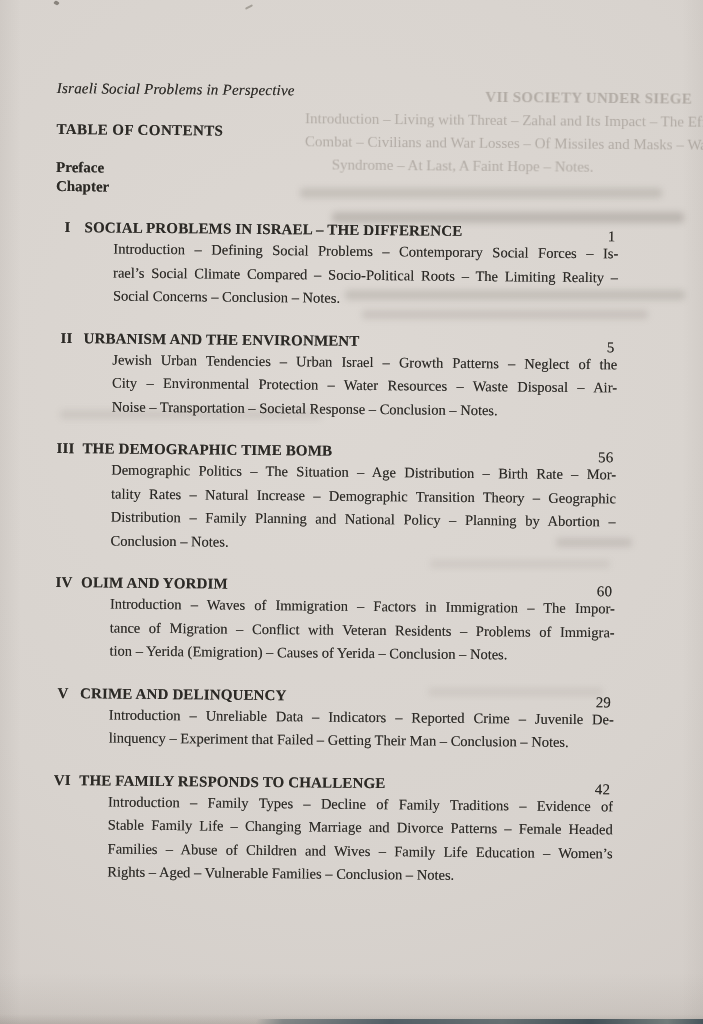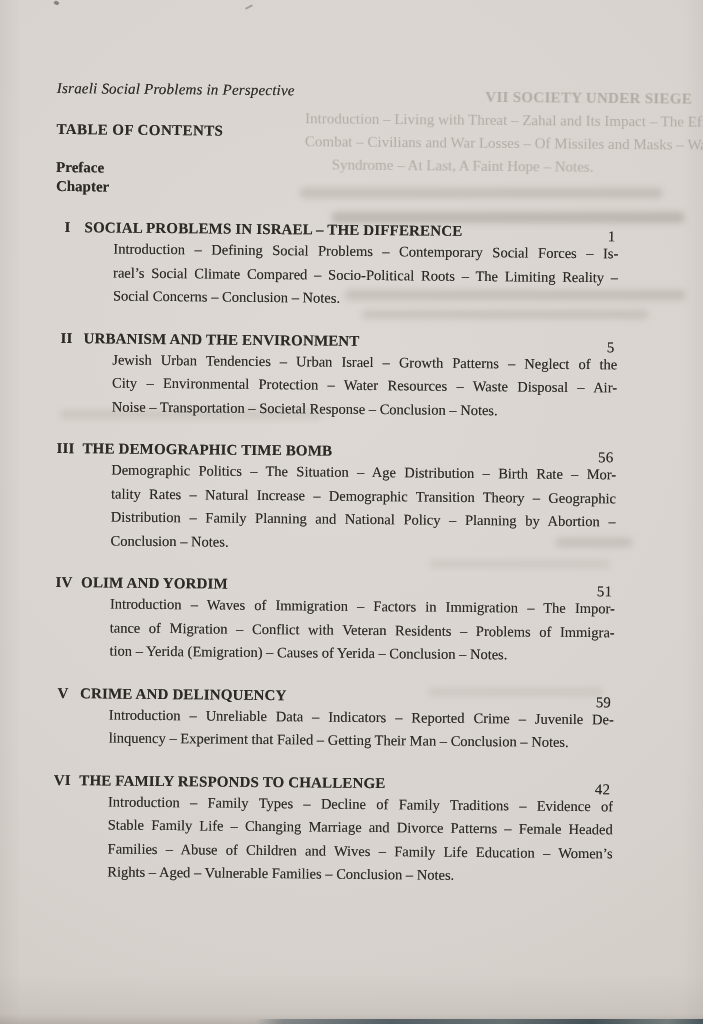--- a/index.html
+++ b/index.html
@@ -168,34 +168,34 @@
       <div class="bline">tality Rates – Natural Increase – Demographic Transition Theory – Geographic</div>
       <div class="bline">Distribution – Family Planning and National Policy – Planning by Abortion –</div>
       <div class="bline">Conclusion – Notes.</div>
     </div>
   </section>
 
   <section class="chapter">
     <div class="chead">
       <span class="numeral">IV</span>
       <span class="ctitle">OLIM AND YORDIM</span>
-      <span class="cpage">51</span>
+      <span class="cpage">60</span>
     </div>
     <div class="cbody">
       <div class="bline">Introduction – Waves of Immigration – Factors in Immigration – The Impor-</div>
       <div class="bline">tance of Migration – Conflict with Veteran Residents – Problems of Immigra-</div>
       <div class="bline">tion – Yerida (Emigration) – Causes of Yerida – Conclusion – Notes.</div>
     </div>
   </section>
 
   <section class="chapter">
     <div class="chead">
       <span class="numeral">V</span>
       <span class="ctitle">CRIME AND DELINQUENCY</span>
-      <span class="cpage">59</span>
+      <span class="cpage">29</span>
     </div>
     <div class="cbody">
       <div class="bline">Introduction – Unreliable Data – Indicators – Reported Crime – Juvenile De-</div>
       <div class="bline">linquency – Experiment that Failed – Getting Their Man – Conclusion – Notes.</div>
     </div>
   </section>
 
   <section class="chapter">
     <div class="chead">
       <span class="numeral">VI</span>

